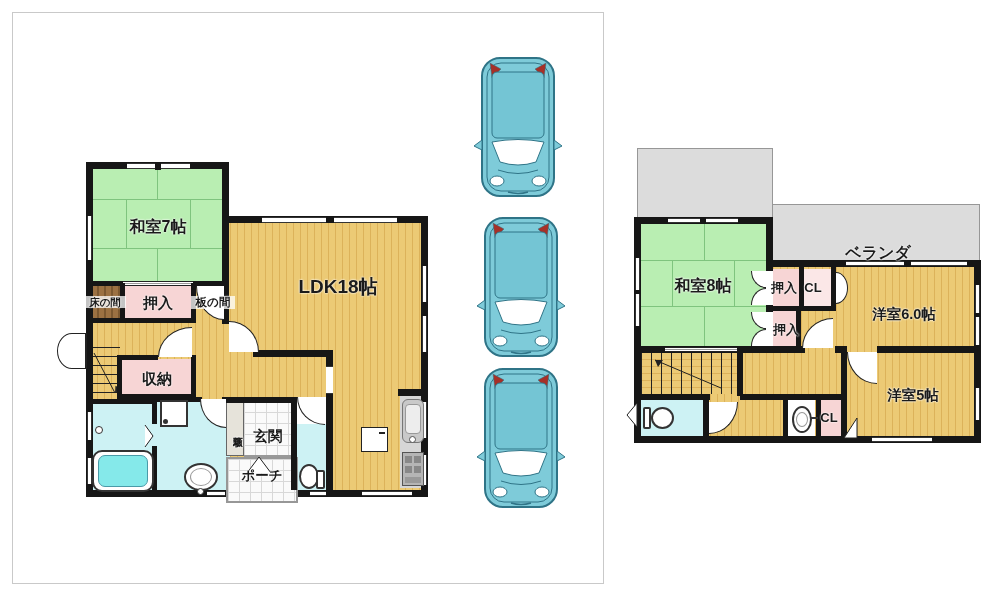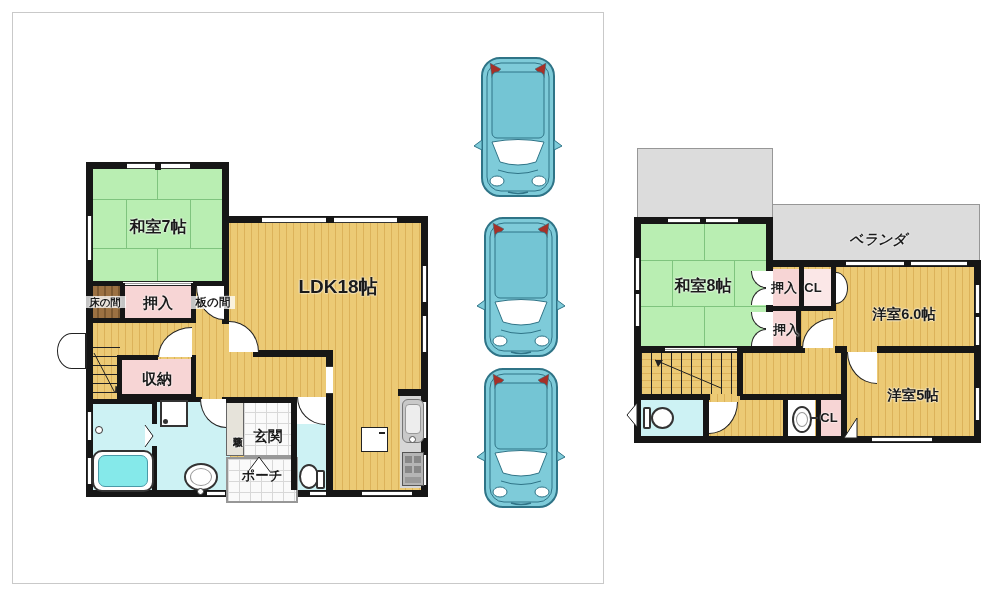--- a/index.html
+++ b/index.html
@@ -272,20 +272,20 @@
 <svg class="abs" style="left:626px;top:402px;" width="13" height="26">
   <path d="M11 1 L1 13 L11 25 Z" fill="#fff" stroke="#222" stroke-width="1"></path>
 </svg>
 
 <div class="fixture" style="left:643px;top:407px;width:8px;height:22px;border-radius:2px;"></div>
 <div class="fixture" style="left:651px;top:407px;width:23px;height:22px;border-radius:50%;"></div>
 <div class="fixture" style="left:792px;top:406px;width:20px;height:27px;border-radius:50%;"></div>
 <div class="abs" style="left:796px;top:412px;width:12px;height:15px;border:1px solid #999;border-radius:50%;box-sizing:border-box;"></div>
 <div class="abs" style="left:811px;top:417px;width:7px;height:2px;background:#333;"></div>
 
-<div class="lbl" style="left:845px;top:231px;width:66px;font-size:14px;font-style:italic;">ベランダ</div>
+<div class="lbl" style="left:845px;top:244px;width:66px;font-size:16px;">ベランダ</div>
 <div class="lbl" style="left:655px;top:277px;width:96px;font-size:16px;">和室8帖</div>
 <div class="lbl" style="left:767px;top:281px;width:34px;font-size:13px;">押入</div>
 <div class="lbl" style="left:800px;top:281px;width:26px;font-size:13px;">CL</div>
 <div class="lbl" style="left:768px;top:323px;width:36px;font-size:13px;">押入</div>
 <div class="lbl" style="left:862px;top:306px;width:84px;font-size:14.5px;">洋室6.0帖</div>
 <div class="lbl" style="left:877px;top:387px;width:72px;font-size:14.5px;">洋室5帖</div>
 <div class="lbl" style="left:815px;top:411px;width:28px;font-size:13px;">CL</div>
 
 </body></html>

